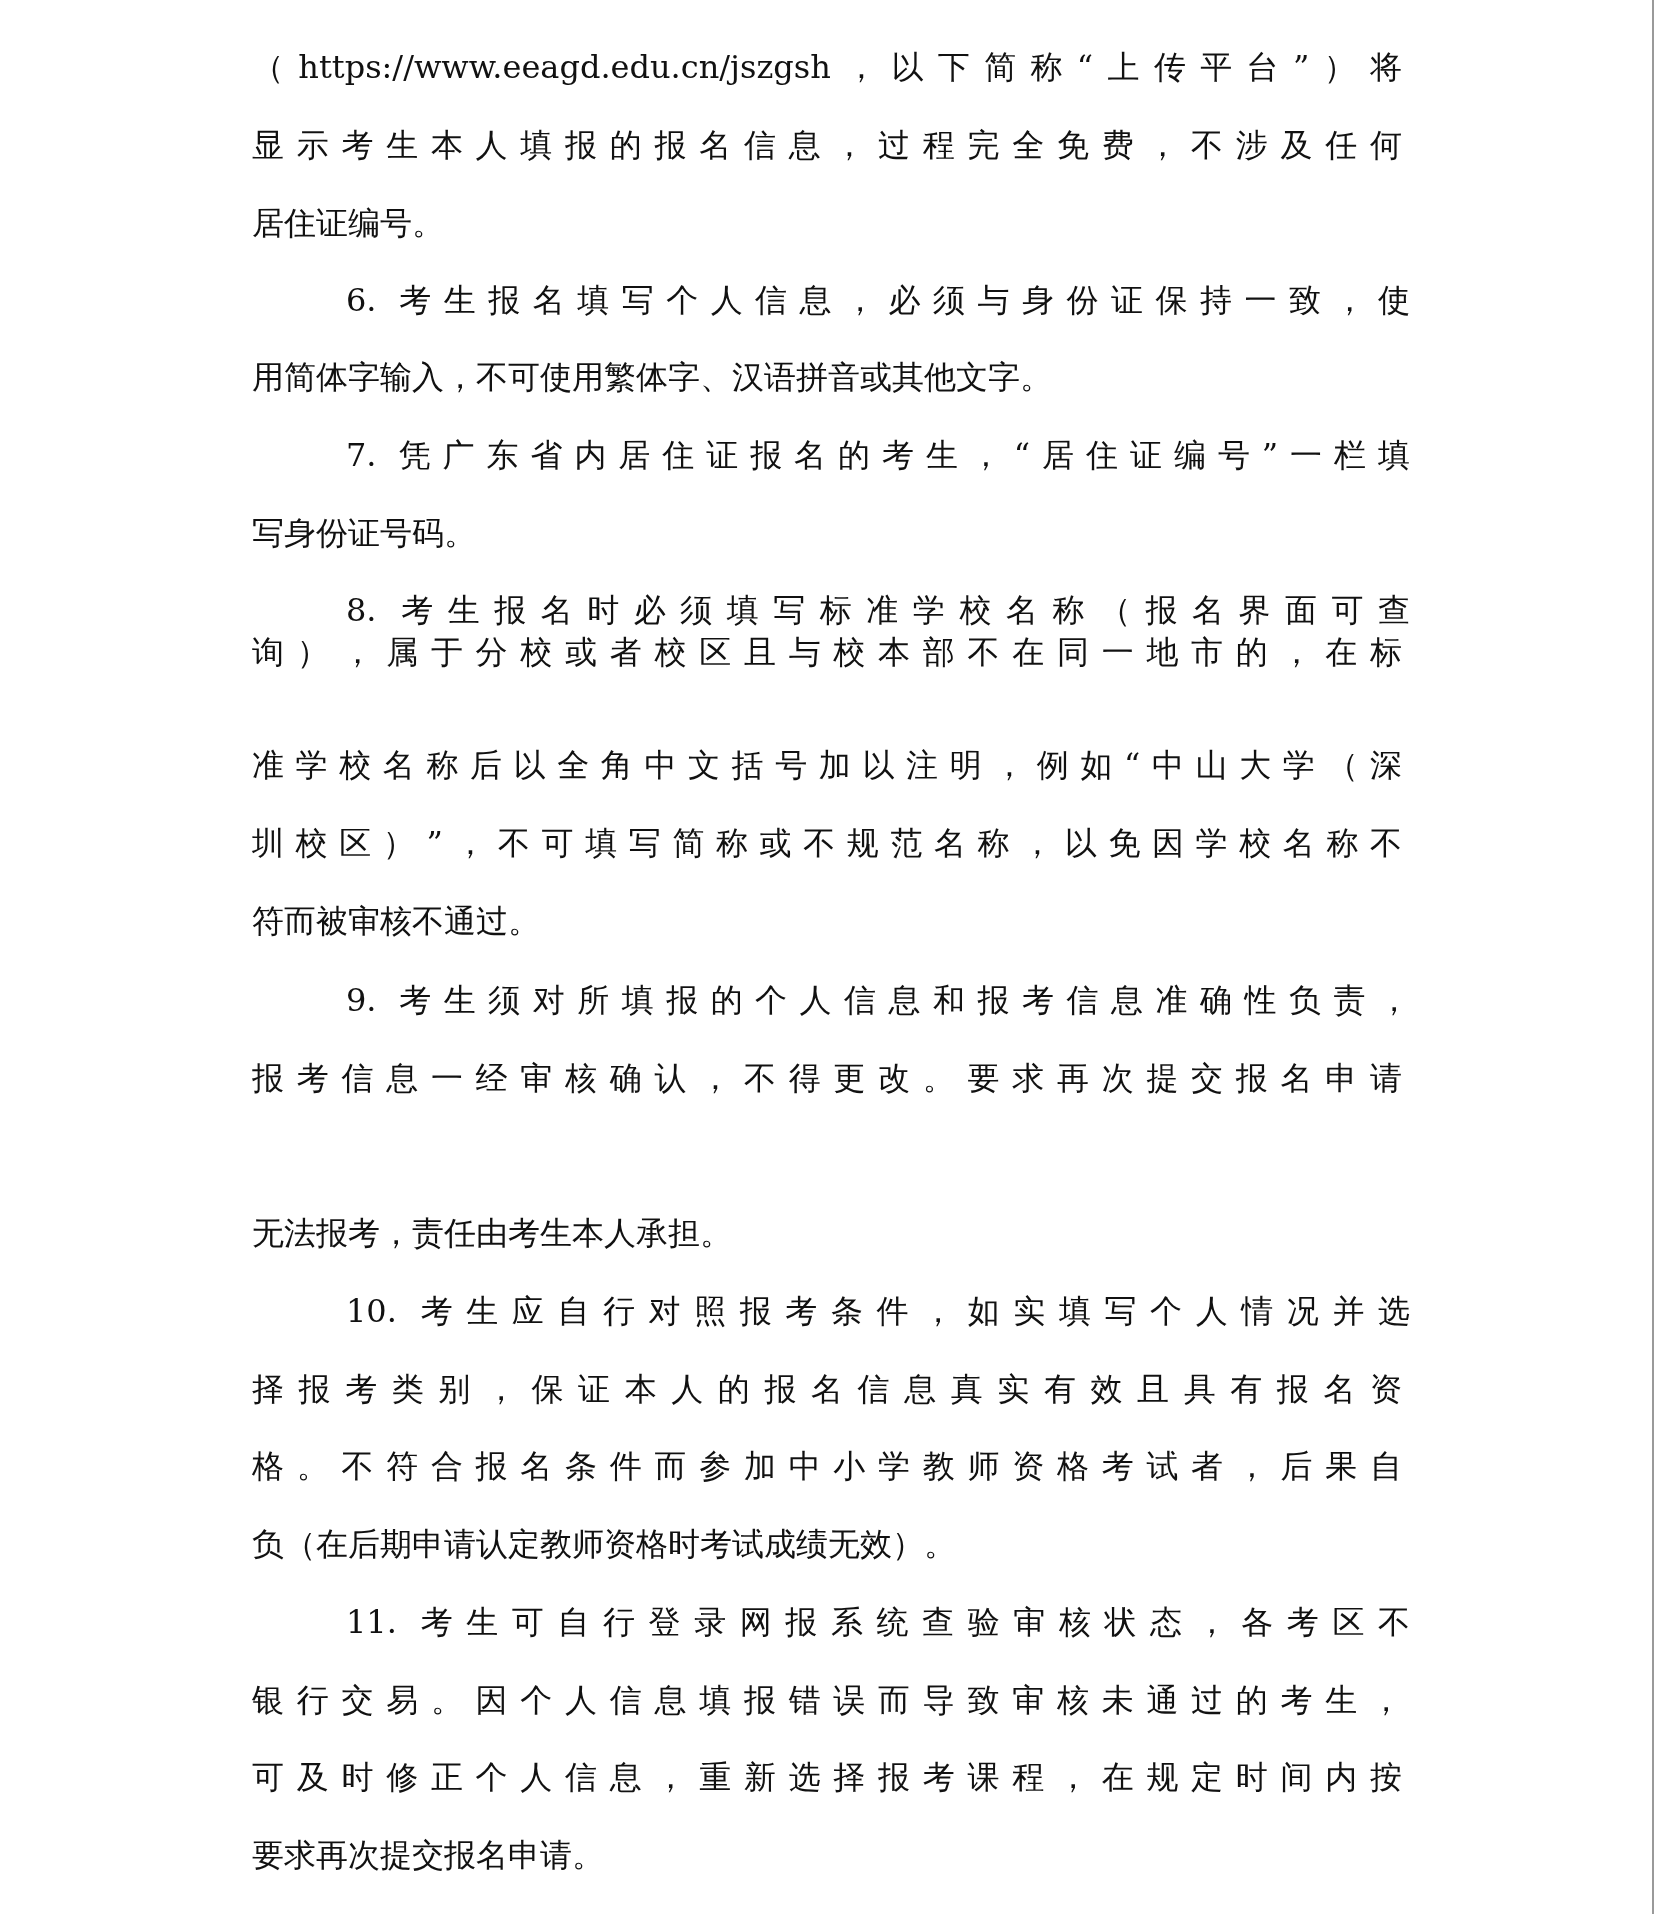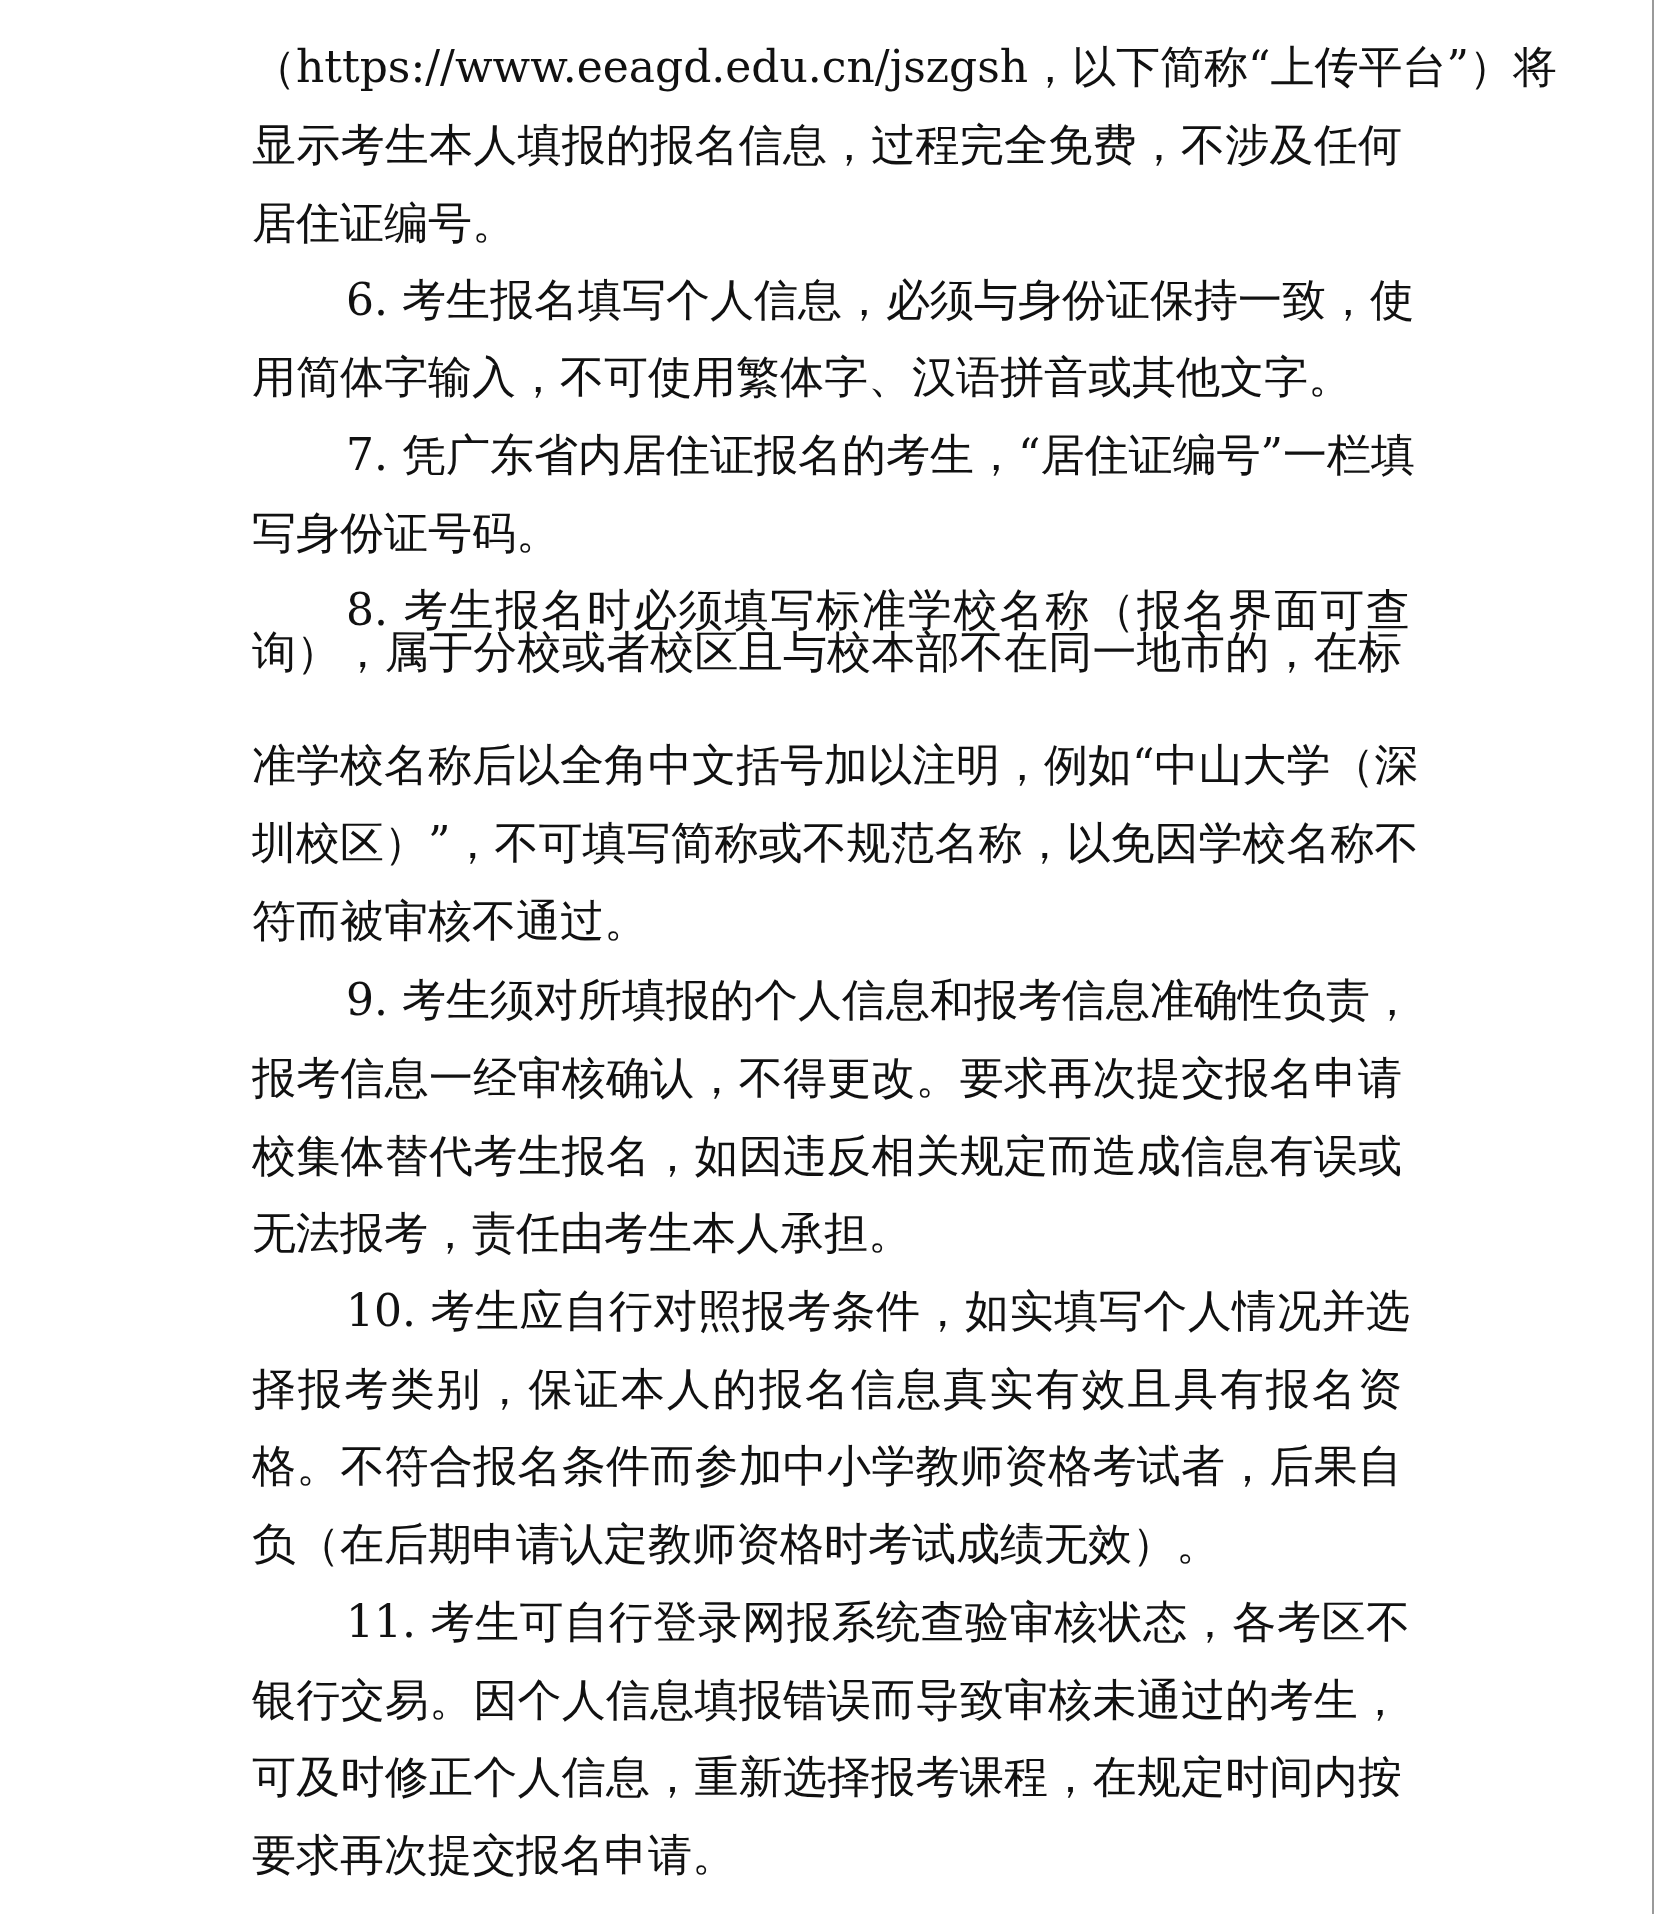--- a/index.html
+++ b/index.html
@@ -4,21 +4,21 @@
 <style>
   html, body { margin: 0; padding: 0; background: #ffffff; }
   body { width: 1654px; height: 1914px; position: relative; overflow: hidden; }
   .page { position: absolute; left: 0; top: 0; width: 1652px; height: 1914px; background: #fff; border-right: 2px solid #9a9a9a; }
   .line {
     position: absolute;
     left: 252px;
     width: 1150px;
     height: 60px;
     font-family: "DejaVu Serif", "Liberation Serif", serif;
-    font-size: 44px;
+    font-size: 32px;
     line-height: 60px;
     color: #111;
     white-space: nowrap;
     text-align: justify;
     text-align-last: justify;
   }
   .line.last { text-align-last: left; }
   .line.indent { left: 338px; width: 1064px; margin-left: 8px; }
 </style>
 </head>
@@ -36,21 +36,20 @@
   <div class="line last" style="top:503px">写身份证号码。</div>
 
   <div class="line indent" style="top:580px">8. 考生报名时必须填写标准学校名称（报名界面可查</div>
   <div class="line" style="top:622px">询），属于分校或者校区且与校本部不在同一地市的，在标</div>
   <div class="line" style="top:735px">准学校名称后以全角中文括号加以注明，例如“中山大学（深</div>
   <div class="line" style="top:813px">圳校区）”，不可填写简称或不规范名称，以免因学校名称不</div>
   <div class="line last" style="top:891px">符而被审核不通过。</div>
 
   <div class="line indent" style="top:970px">9. 考生须对所填报的个人信息和报考信息准确性负责，</div>
   <div class="line" style="top:1048px">报考信息一经审核确认，不得更改。要求再次提交报名申请</div>
-  <div class="line" style="top:1126px">校集体替代考生报名，如因违反相关规定而造成信息有误或</div>
   <div class="line last" style="top:1203px">无法报考，责任由考生本人承担。</div>
 
   <div class="line indent" style="top:1281px">10. 考生应自行对照报考条件，如实填写个人情况并选</div>
   <div class="line" style="top:1359px">择报考类别，保证本人的报名信息真实有效且具有报名资</div>
   <div class="line" style="top:1436px">格。不符合报名条件而参加中小学教师资格考试者，后果自</div>
   <div class="line last" style="top:1514px">负（在后期申请认定教师资格时考试成绩无效）。</div>
 
   <div class="line indent" style="top:1592px">11. 考生可自行登录网报系统查验审核状态，各考区不</div>
   <div class="line" style="top:1670px">银行交易。因个人信息填报错误而导致审核未通过的考生，</div>
   <div class="line" style="top:1747px">可及时修正个人信息，重新选择报考课程，在规定时间内按</div>

